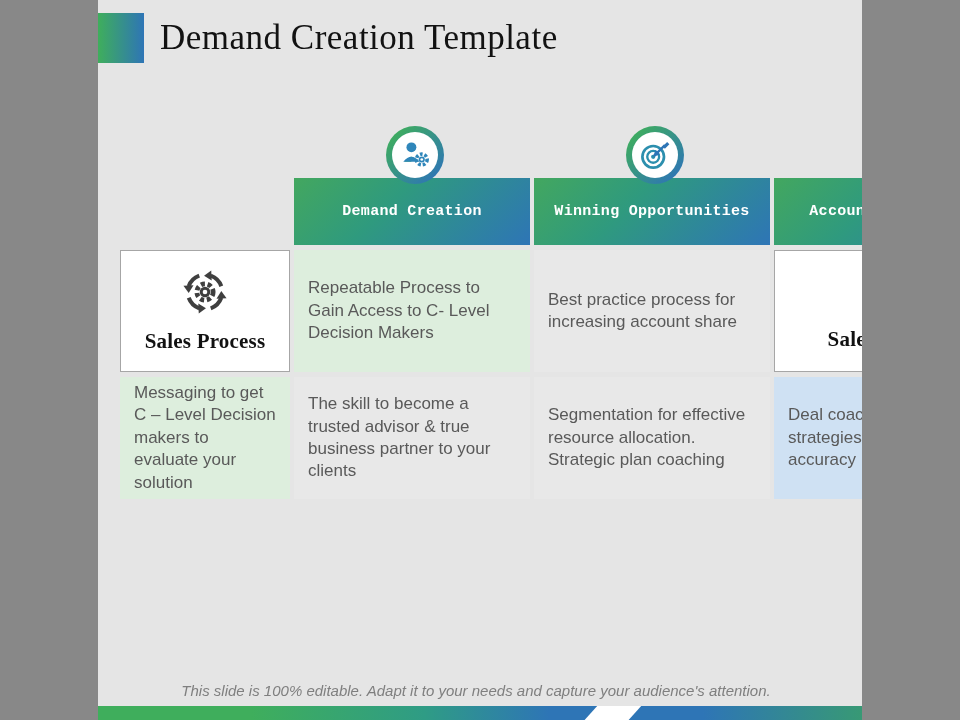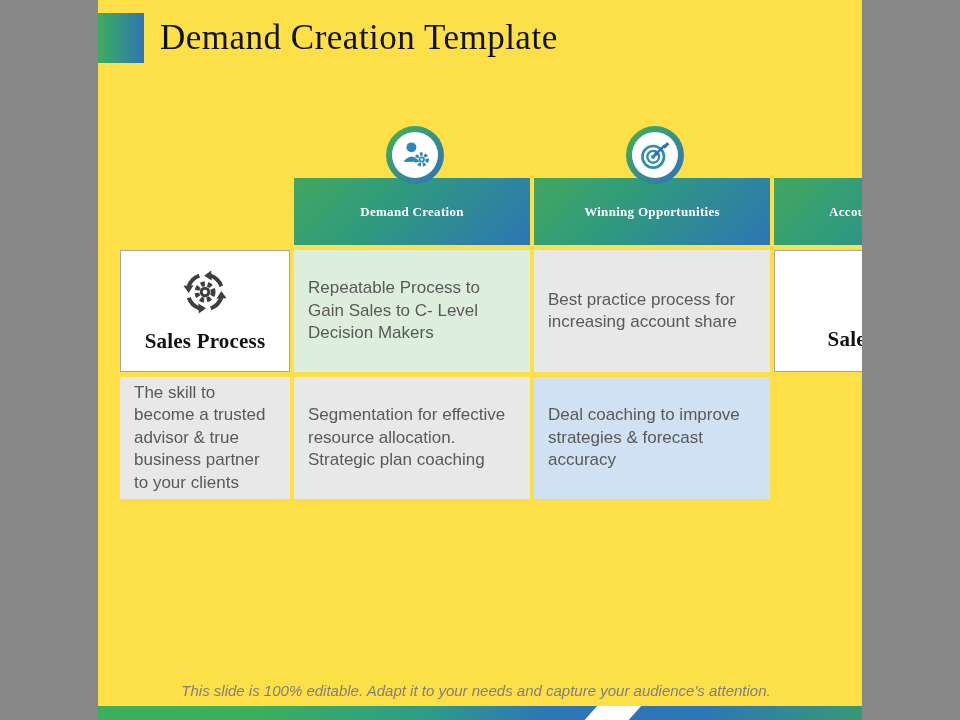--- a/index.html
+++ b/index.html
@@ -1,17 +1,17 @@
 <!DOCTYPE html>
 <html style="--green: #3fae5c; --blue: #2e75b6; --cell-green: #ddeedd; --cell-blue: #cfe1f3; --cell-gray: #e8e8e8; --body-text: #595959; --icon-dark: #3f3f3f; --footer-text: #7f7f7f;"><head>
 <meta charset="utf-8">
 <style>
   html,body{margin:0;padding:0;background:#888;}
   .slide{
-    position:relative;width:764px;height:720px;background:#fde047;
+    position:relative;width:764px;height:720px;background:#e5e5e5;
     font-family:"Liberation Sans",sans-serif;overflow:hidden;margin:0 auto;
   }
   
   .title-accent{
     position:absolute;left:0;top:13px;width:46px;height:50px;
     background:linear-gradient(90deg,var(--green,#3fae5c),var(--blue,#2e75b6));
   }
   .title{
     position:absolute;left:62px;top:18px;margin:0;
     font-family:"Liberation Serif",serif;font-weight:400;
@@ -32,22 +32,22 @@
   .grid{
     position:absolute;left:22px;top:178px;
     display:grid;
     grid-template-columns:170px 236px 236px 238px;
     grid-template-rows:67px 122px 122px 128px;
     gap:5px 4px;z-index:2;
   }
   .corner{background:transparent;}
   .col-header{
     background:linear-gradient(135deg,#43a75f 0%,#2f9a7e 40%,var(--blue,#2e75b6) 100%);
-    color:#fff;font-family:Liberation Serif, serif;font-weight:700;
-    font-size:13px;letter-spacing:.3px;
+    color:#fff;font-family:Liberation Mono, monospace;font-weight:700;
+    font-size:15px;letter-spacing:.3px;
     display:flex;align-items:center;justify-content:center;text-align:center;
   }
   .row-header{
     background:#fff;border:1px solid #a6a6a6;
     display:flex;flex-direction:column;align-items:center;justify-content:center;
     gap:14px;padding:6px;
   }
   .row-header .label{
     font-family:"Liberation Serif",serif;font-weight:700;font-size:21px;
     color:#111;text-align:center;line-height:1.15;letter-spacing:.2px;
@@ -148,38 +148,39 @@
               <polygon points="30.5,1.5 31,12 23,7" fill="#3f3f3f"></polygon>
             </g>
           </g>
           <circle cx="24" cy="24" r="8.5" fill="none" stroke="#3f3f3f" stroke-width="5" stroke-dasharray="4.2 2.9"></circle>
           <circle cx="24" cy="24" r="5.5" fill="#3f3f3f"></circle>
           <circle cx="24" cy="24" r="2.4" fill="#fff"></circle>
         </svg>
       </span>
       <span class="label">Sales Process</span>
     </div>
-    <div class="cell green">Repeatable Process to Gain Sales to C- Level Decision Makers</div>
+    <div class="cell green">Repeatable Process to Gain Access to C- Level Decision Makers</div>
     <div class="cell gray">Best practice process for increasing account share</div>
 
     <div class="row-header">
       <span>
         <svg width="46" height="42" viewBox="0 0 48 44">
           <circle cx="24" cy="7.5" r="4.6" fill="#3f3f3f"></circle>
           <path d="M16.5 20.5 Q24 11 31.5 20.5 Z" fill="#3f3f3f"></path>
           <circle cx="11.5" cy="25.5" r="4.6" fill="#3f3f3f"></circle>
           <path d="M4 38.5 Q11.5 29 19 38.5 Z" fill="#3f3f3f"></path>
           <circle cx="36.5" cy="25.5" r="4.6" fill="#3f3f3f"></circle>
           <path d="M29 38.5 Q36.5 29 44 38.5 Z" fill="#3f3f3f"></path>
           <circle cx="24" cy="27" r="3.6" fill="none" stroke="#3f3f3f" stroke-width="2.6" stroke-dasharray="2.2 1.6"></circle>
           <circle cx="24" cy="27" r="1.3" fill="#3f3f3f"></circle>
         </svg>
       </span>
       <span class="label">Sales Winning</span>
     </div>
+    <div class="cell green">Messaging to get C – Level Decision makers to evaluate your solution</div>
     <div class="cell gray">The skill to become a trusted advisor &amp; true business partner to your clients</div>
 
     <div class="cell gray">Segmentation for effective resource allocation. Strategic plan coaching</div>
     <div class="cell blue">Deal coaching to improve strategies &amp; forecast accuracy</div>
   </div>
 
   <div class="footer-note">This slide is 100% editable. Adapt it to your needs and capture your audience's attention.</div>
   <div class="bottom-bar">
     <div class="bar-slash"></div>
   </div>

